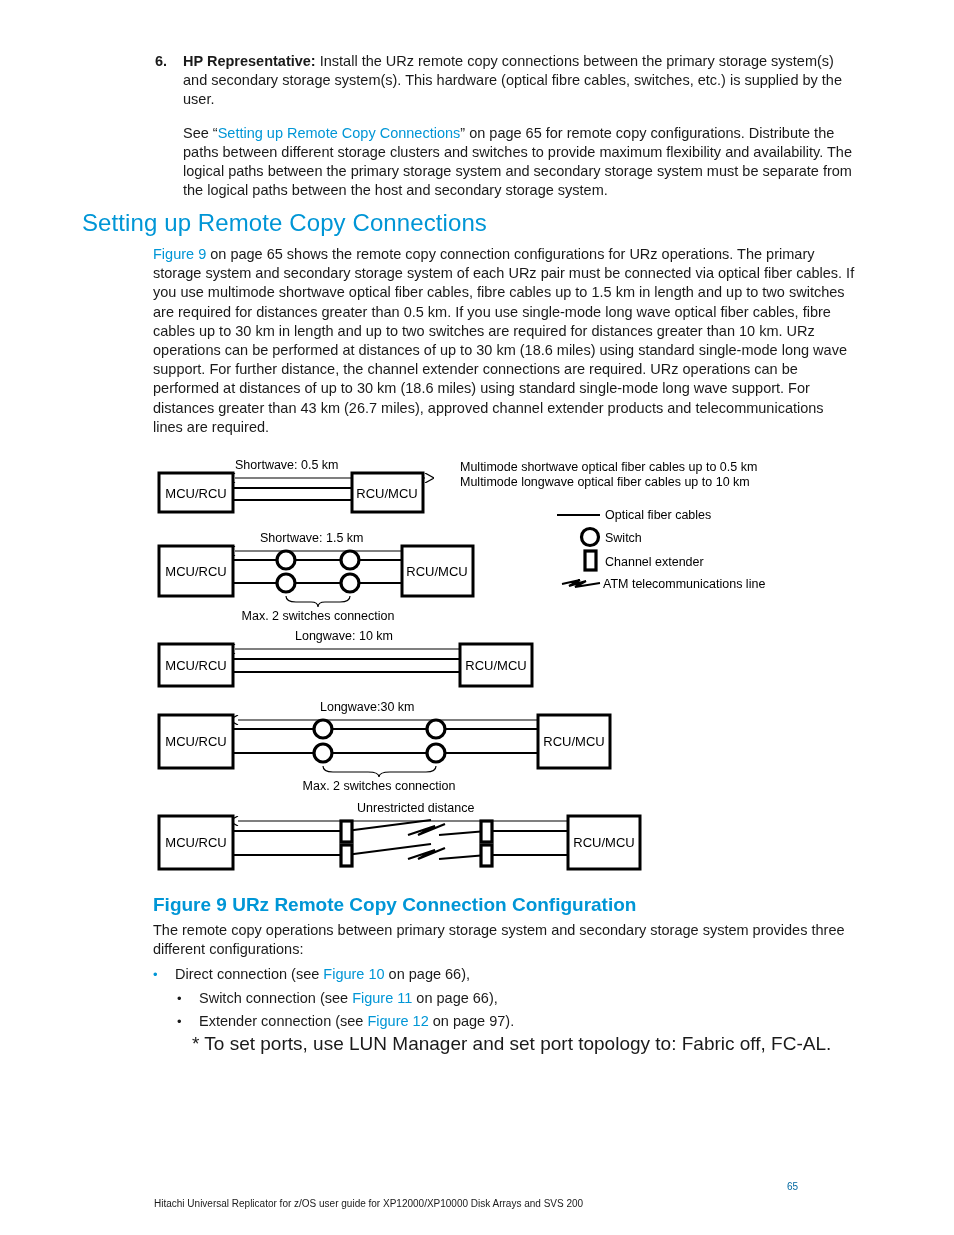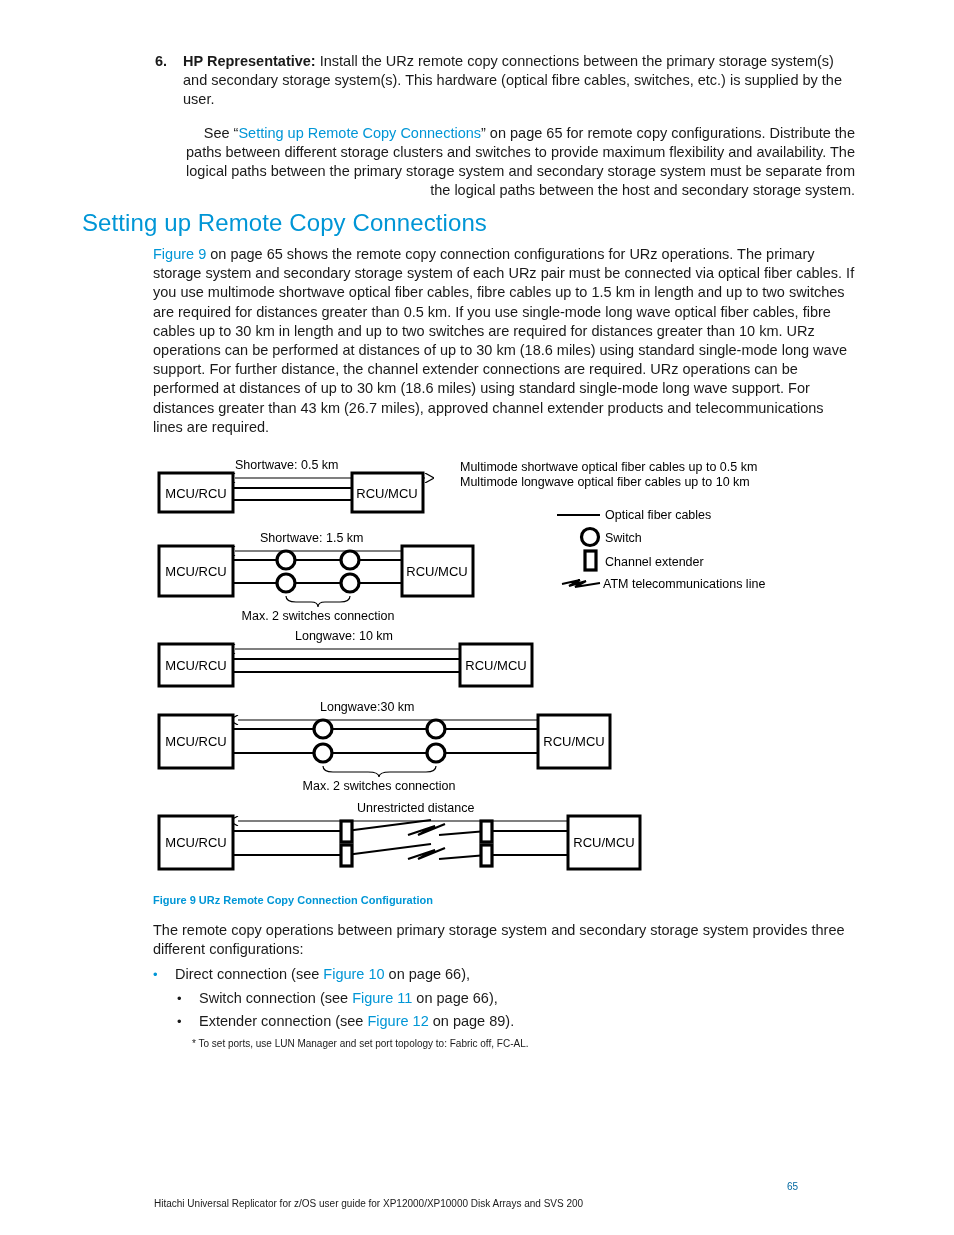--- a/index.html
+++ b/index.html
@@ -40,21 +40,20 @@
     line-height: 19px;
   }
   .step-body {
     flex: 1;
     font-size: 14.5px;
     line-height: 19.2px;
   }
   .step-body .lead { font-weight: bold; margin-top: 34px; }
   .step-para {
     margin-top: 14px;
-    text-align: right;
   }
 
   a.xref, .xref {
     color: #0096d6;
     text-decoration: none;
   }
 
   
   .section-heading {
     position: absolute;
@@ -85,21 +84,21 @@
     width: 660px;
     height: 440px;
   }
   .figure svg { display: block; }
 
   
   .fig-caption {
     position: absolute;
     left: 153px;
     top: 894px;
-    font-size: 11px;
+    font-size: 19px;
     font-weight: bold;
     color: #0096d6;
   }
 
   .after-fig {
     position: absolute;
     left: 153px;
     top: 921px;
     width: 700px;
     font-size: 14.5px;
@@ -127,21 +126,21 @@
   }
   .bullet.lvl1 { margin-left: 0px; }
   .bullet.lvl1 .dot { color: #0096d6; }
   .bullet.lvl2 { margin-left: 24px; }
   .bullet.lvl2 .dot { color: #1a1a1a; }
 
   .footnote {
     position: absolute;
     left: 192px;
     top: 1034px;
-    font-size: 10px;
+    font-size: 19px;
     line-height: 19.2px;
   }
 
   
   .footer {
     position: absolute;
     left: 0;
     top: 1150px;
     width: 954px;
   }
@@ -332,21 +331,21 @@
     <div class="bullet lvl1">
       <span class="dot">•</span>
       <span><span>Direct connection (see </span><span class="xref">Figure 10</span><span> on page 66),</span></span>
     </div>
     <div class="bullet lvl2">
       <span class="dot">•</span>
       <span><span>Switch connection (see </span><span class="xref">Figure 11</span><span> on page 66),</span></span>
     </div>
     <div class="bullet lvl2">
       <span class="dot">•</span>
-      <span><span>Extender connection (see </span><span class="xref">Figure 12</span><span> on page 89).</span></span>
+      <span><span>Extender connection (see </span><span class="xref">Figure 12</span><span> on page 97).</span></span>
     </div>
   </div>
 
   <div class="footnote">* To set ports, use LUN Manager and set port topology to: Fabric off, FC-AL.</div>
 
   <div class="footer">
     <div class="footer-inner">
       <div class="footer-text">Hitachi Universal Replicator for z/OS user guide for XP12000/XP10000 Disk Arrays and SVS 200</div>
       <div class="footer-page">65</div>
     </div>

